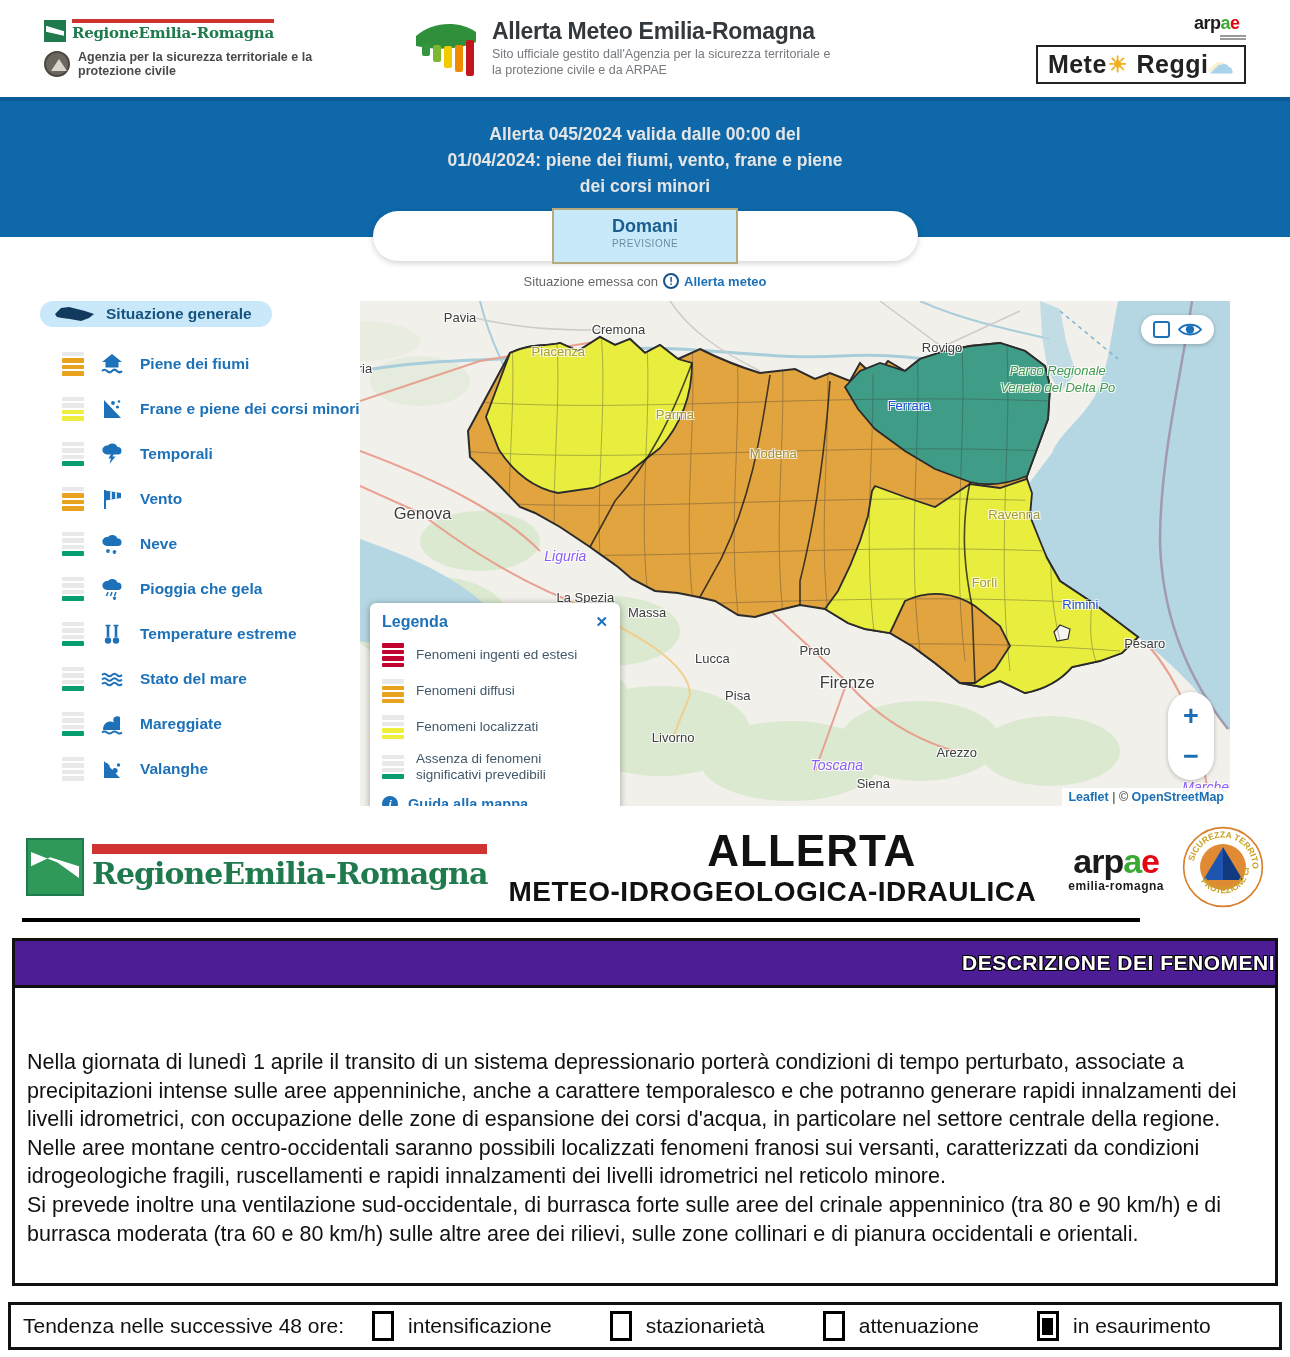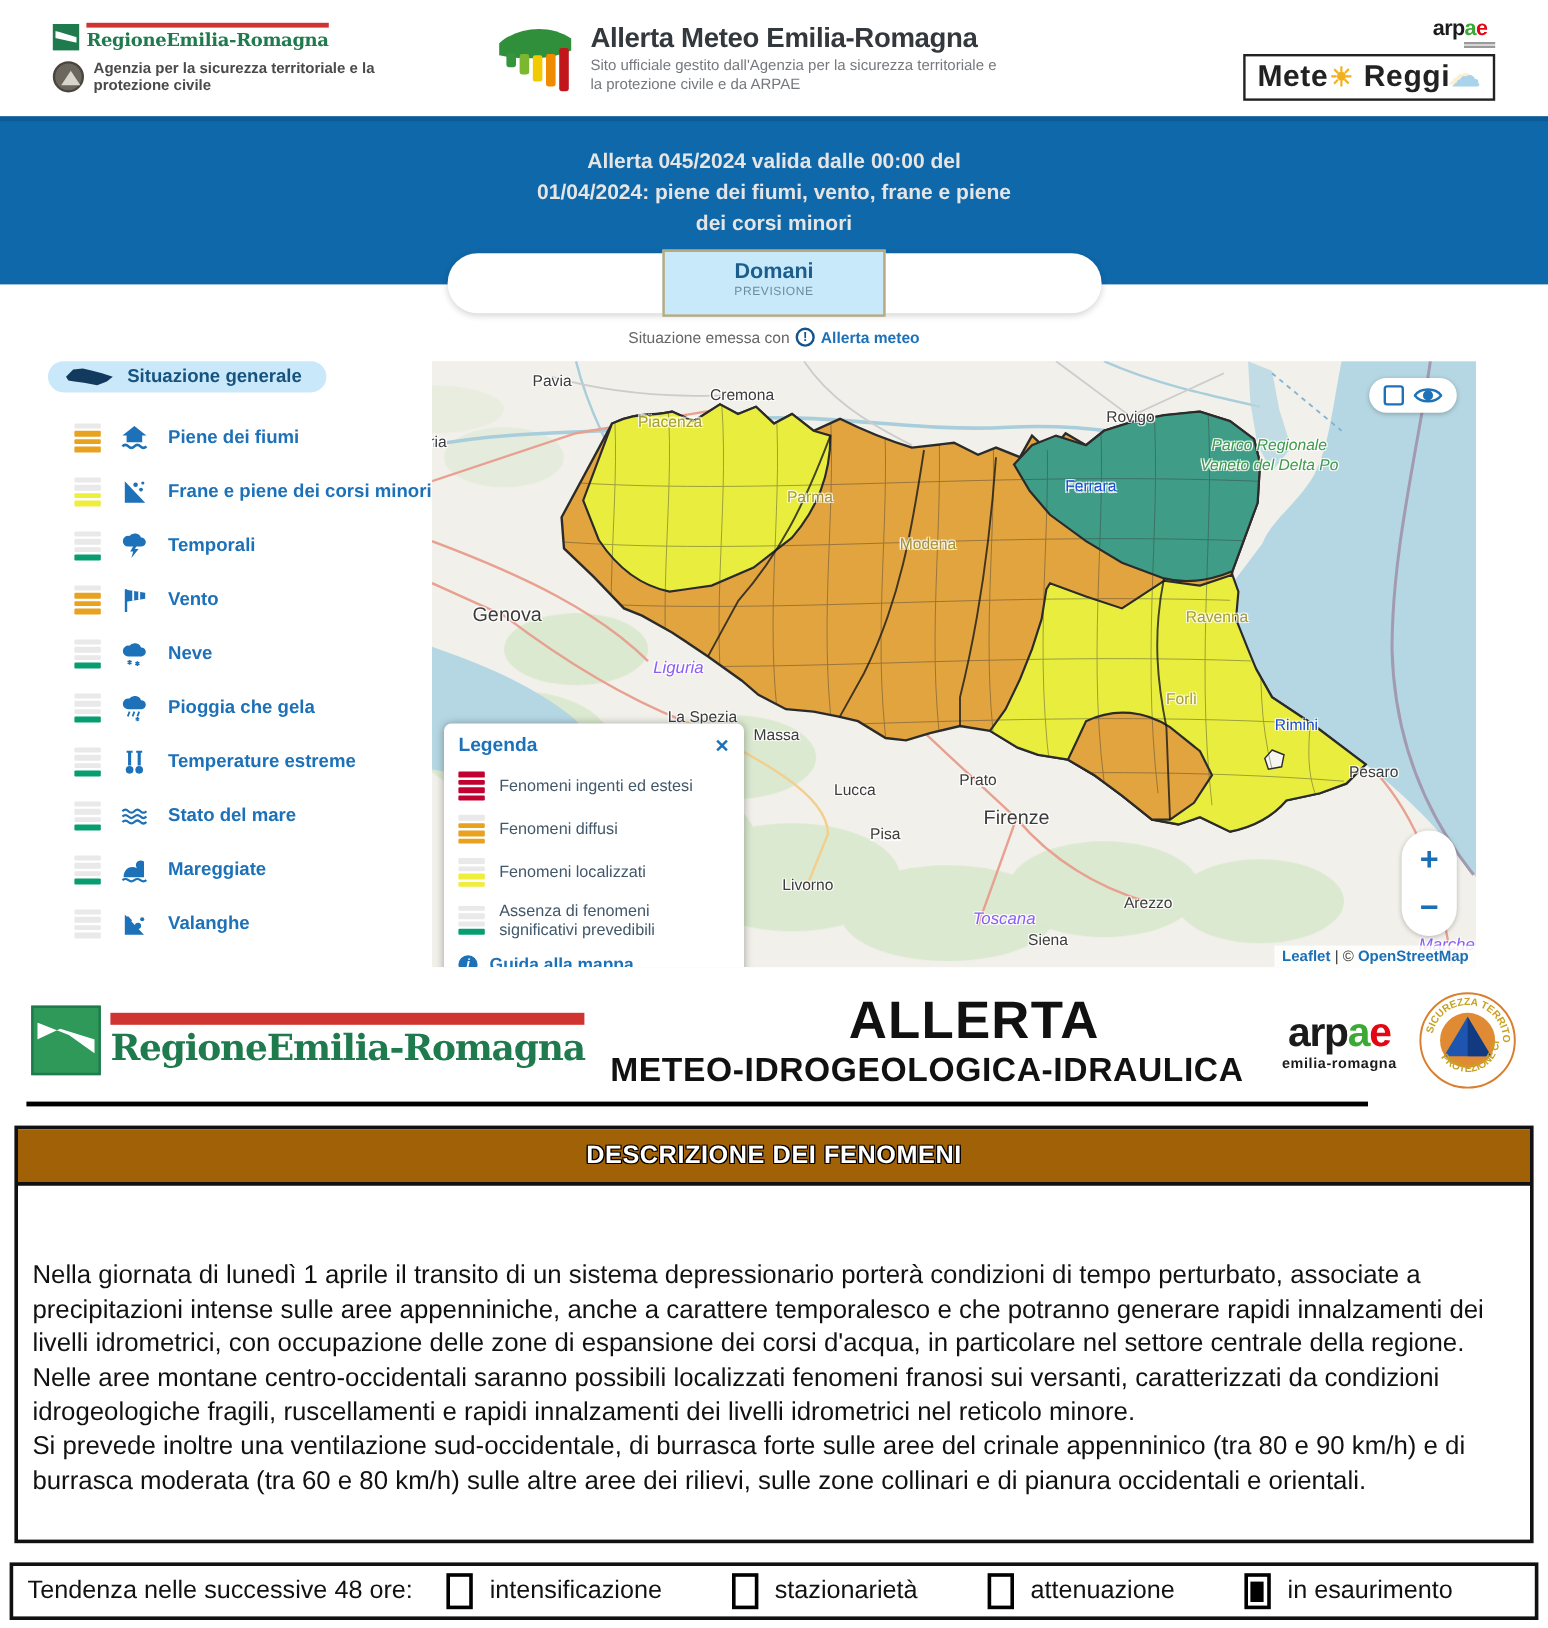--- a/index.html
+++ b/index.html
@@ -98,21 +98,21 @@
   .doc-title1 { font-size: 44px; font-weight: bold; letter-spacing: 1px; padding-right: 120px; }
   .doc-title2 { font-size: 28px; font-weight: bold; letter-spacing: 0.5px; }
   .arpae-doc { text-align: center; flex: 0 0 auto; }
   .arpae-doc .word { font-size: 34px; font-weight: bold; letter-spacing: -1px; color: #1b1b1b; }
   .arpae-doc .word .g { color: #3aaa35; } .arpae-doc .word .r { color: #e30613; }
   .arpae-doc .sub { font-size: 12px; font-weight: bold; color: #1b1b1b; letter-spacing: 0.5px; margin-top: -2px; }
   .pc-seal { flex: 0 0 auto; }
   .doc-rule { border: none; border-top: 4px solid #000; margin: 10px 150px 0 22px; }
 
   .desc-box { margin: 16px 12px 0; border: 3px solid #111; }
-  .desc-head { background: #a16207; border-bottom: 3px solid #111; text-align: center; padding: 10px 0; }
+  .desc-head { background: #4c1d95; border-bottom: 3px solid #111; text-align: right; padding: 10px 0; }
   .desc-head span { font-size: 21px; font-weight: bold; color: #fff; letter-spacing: 0.5px;
        text-shadow: -1px -1px 0 #000, 1px -1px 0 #000, -1px 1px 0 #000, 1px 1px 0 #000; }
   .desc-body { min-height: 295px; padding: 60px 12px 12px; font-size: 21.5px; line-height: 1.33; color: #111; }
   .desc-body p { margin: 0; }
 
   .trend-row { margin: 16px 8px 0; border: 3px solid #111; padding: 6px 12px; display: flex; align-items: center; font-size: 21px; color: #111; }
   .trend-label { margin-right: 28px; }
   .trend-opt { display: flex; align-items: center; gap: 14px; margin-right: 58px; }
   .trend-opt:last-child { margin-right: 0; }
   .trend-box { width: 22px; height: 30px; border: 3px solid #000; background: #fff; display: flex; align-items: center; justify-content: center; }

